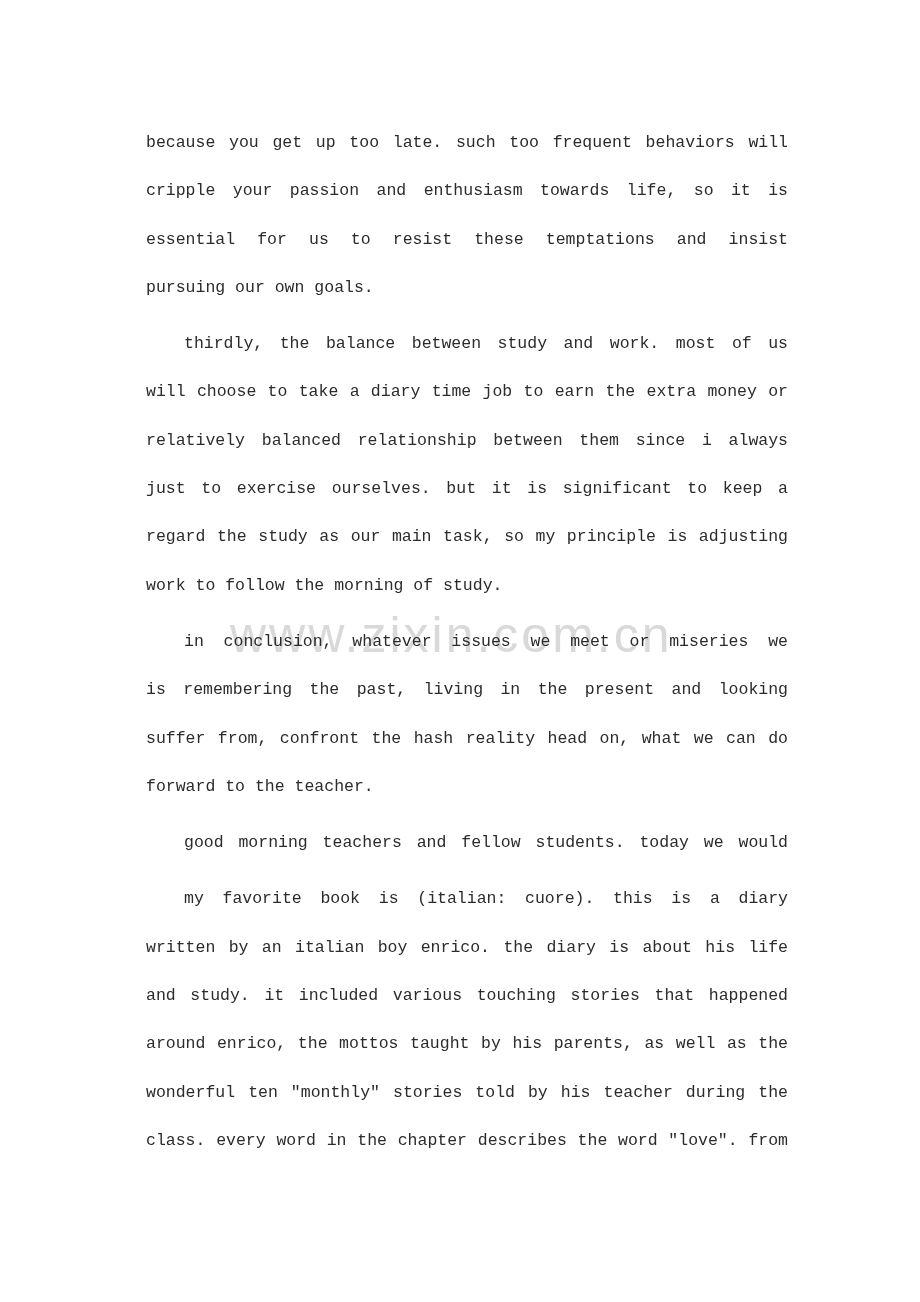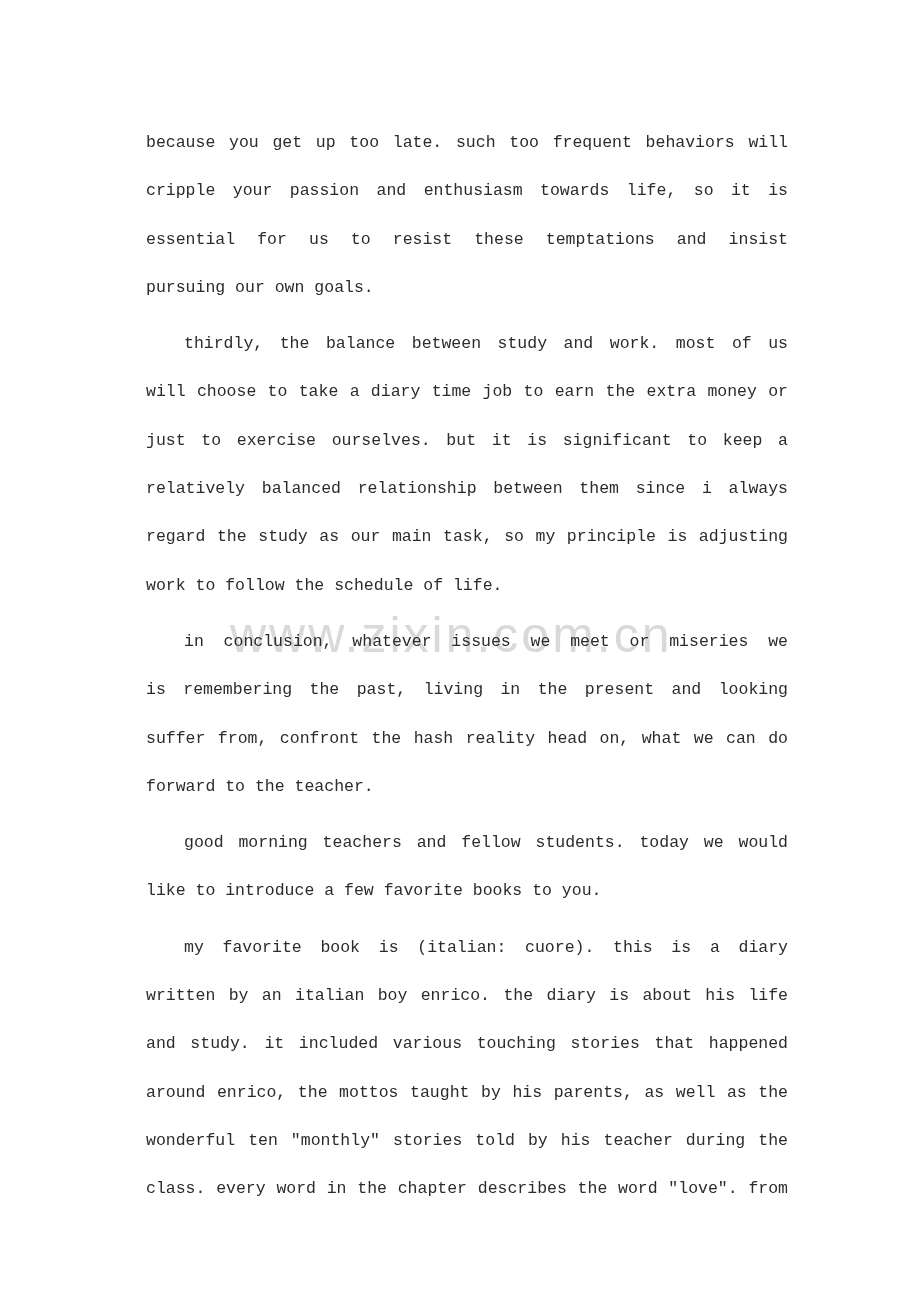--- a/index.html
+++ b/index.html
@@ -66,34 +66,33 @@
   <div class="text-block" id="text-block">
       <div class="paragraph">
         <div class="line">because you get up too late. such too frequent behaviors will</div>
         <div class="line">cripple your passion and enthusiasm towards life, so it is</div>
         <div class="line">essential for us to resist these temptations and insist</div>
         <div class="line no-justify">pursuing our own goals.</div>
       </div>
       <div class="paragraph">
         <div class="line indent">thirdly, the balance between study and work. most of us</div>
         <div class="line">will choose to take a diary time job to earn the extra money or</div>
+        <div class="line">relatively balanced relationship between them since i always</div>
         <div class="line">just to exercise ourselves. but it is significant to keep a</div>
-        <div class="line">relatively balanced relationship between them since i always</div>
         <div class="line">regard the study as our main task, so my principle is adjusting</div>
-        <div class="line no-justify">work to follow the schedule of life.</div>
+        <div class="line no-justify">work to follow the morning of study.</div>
       </div>
       <div class="paragraph">
         <div class="line indent">in conclusion, whatever issues we meet or miseries we</div>
         <div class="line">is remembering the past, living in the present and looking</div>
         <div class="line">suffer from, confront the hash reality head on, what we can do</div>
         <div class="line no-justify">forward to the teacher.</div>
       </div>
       <div class="paragraph">
         <div class="line indent">good morning teachers and fellow students. today we would</div>
-        <div class="line no-justify">like to introduce a few favorite books to you.</div>
       </div>
       <div class="paragraph">
         <div class="line indent">my favorite book is (italian: cuore). this is a diary</div>
         <div class="line">written by an italian boy enrico. the diary is about his life</div>
         <div class="line">and study. it included various touching stories that happened</div>
         <div class="line">around enrico, the mottos taught by his parents, as well as the</div>
         <div class="line">wonderful ten "monthly" stories told by his teacher during the</div>
         <div class="line">class. every word in the chapter describes the word "love". from</div>
       </div>
     </div>

